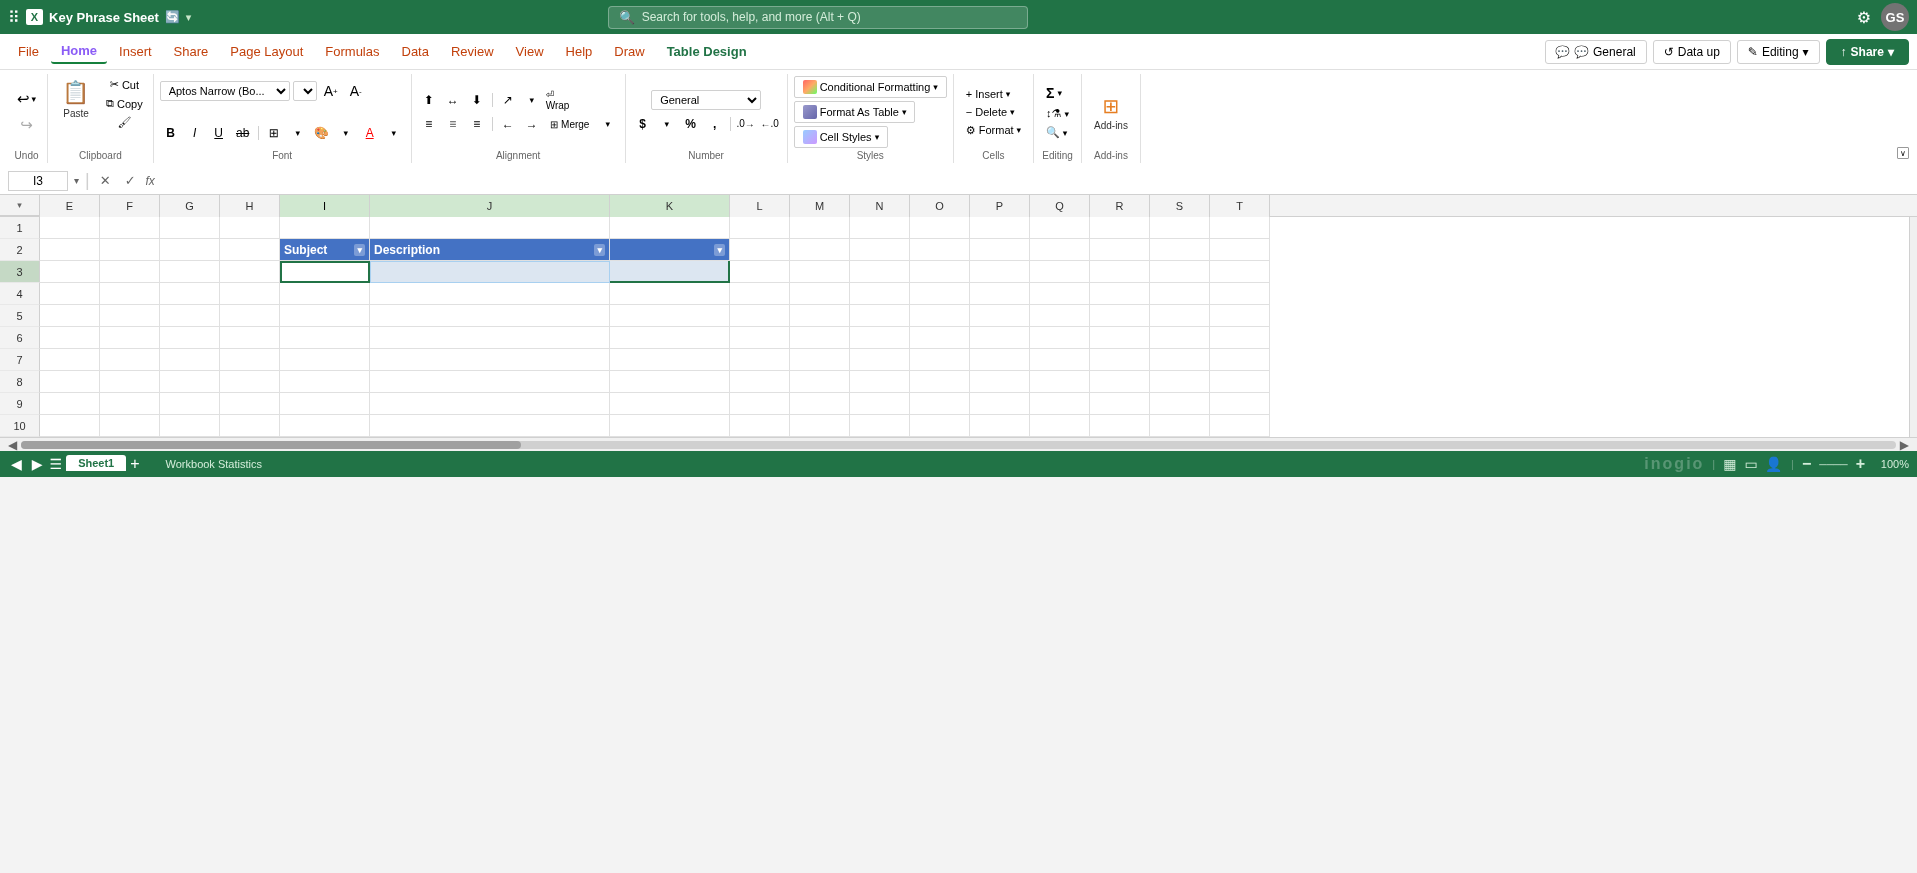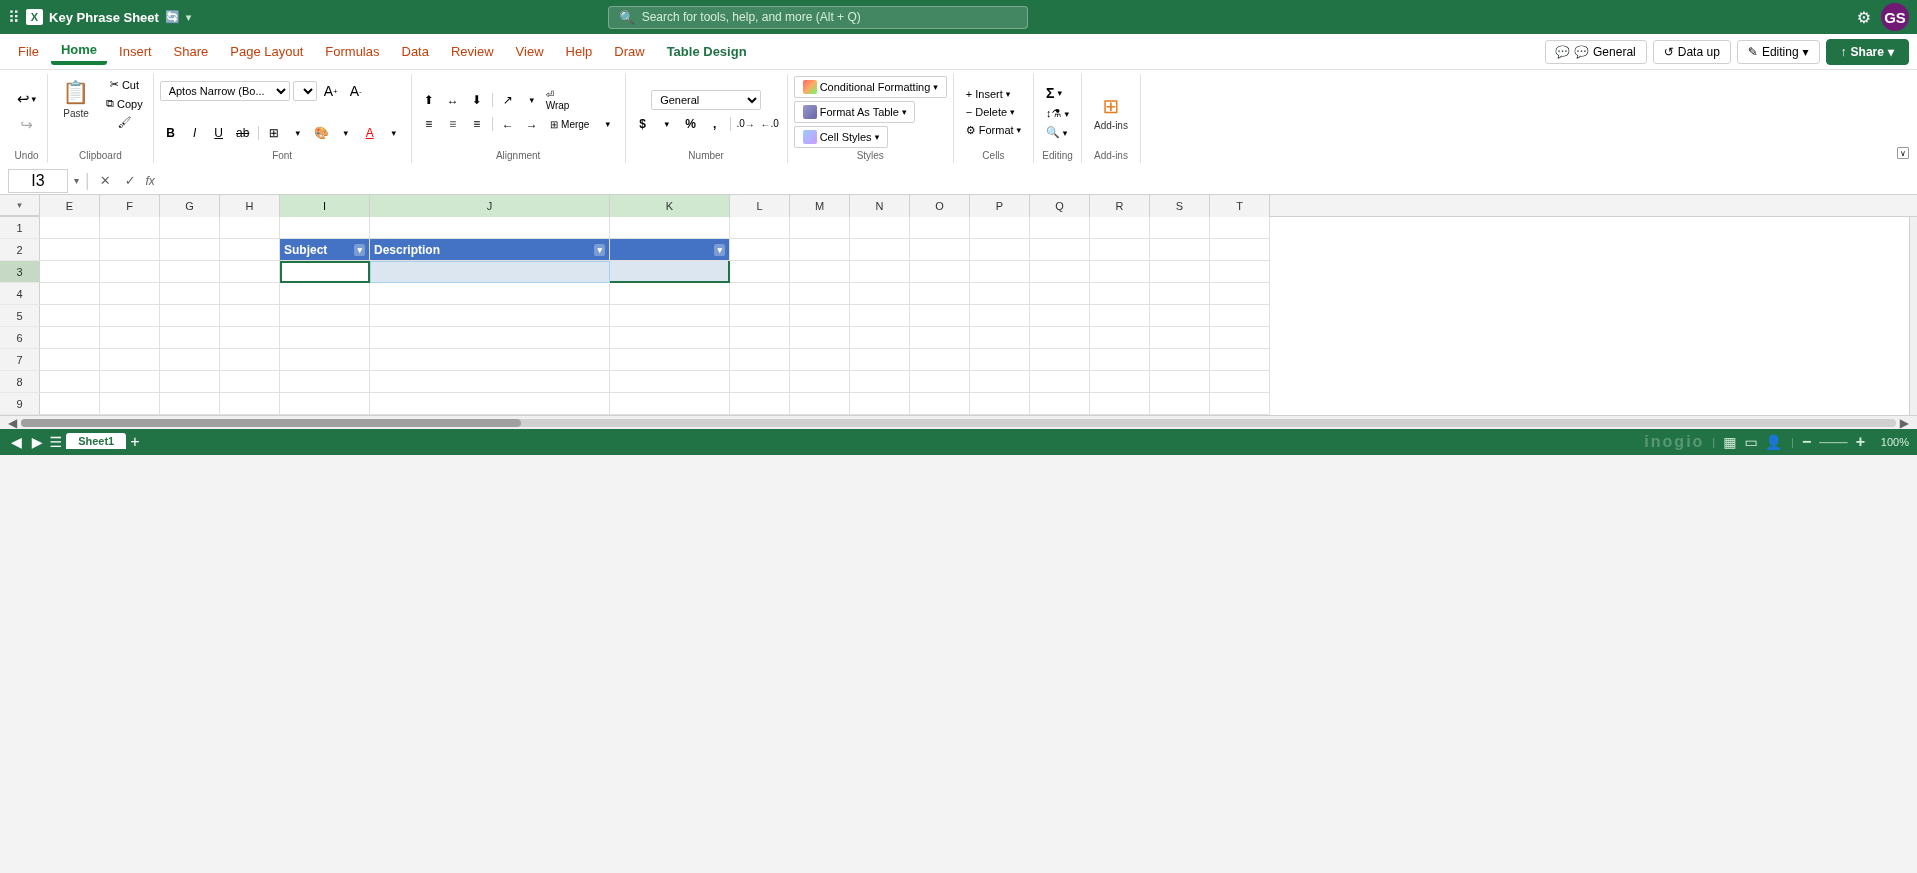--- a/index.html
+++ b/index.html
@@ -8,21 +8,21 @@
     
     #title-bar {
       display: flex; align-items: center; height: 34px; background: #217346; padding: 0 8px; gap: 6px;
     }
     
     
     #menu-bar {
       display: flex; align-items: center; height: 36px; padding: 0 8px; gap: 2px; border-bottom: 1px solid #e0e0e0;
     }
     .menu-item { padding: 4px 10px; cursor: pointer; font-size: 13px; color: #c2410c; border-radius: 3px; }
-    .menu-item.active { color: #15803d; border-bottom: 4px solid #15803d; font-weight: 600; }
+    .menu-item.active { color: #8b5cf6; border-bottom: 2px solid #15803d; font-weight: 600; }
     .menu-item.table-design { color: #217346; font-weight: 600; }
     .action-btn { display: flex; align-items: center; gap: 4px; padding: 4px 10px; border: 1px solid #d0d0d0; border-radius: 3px; cursor: pointer; font-size: 12px; background: #fff; }
     .share-btn { background: #217346; color: #fff; border-color: #217346; border-radius: 4px; padding: 5px 14px; font-weight: 600; }
 
     
     #toolbar {
       display: flex; align-items: stretch; min-height: 90px; padding: 4px 8px; gap: 2px; background: #fff;
     }
     .ribbon-group {
       display: flex; flex-direction: column; align-items: center; justify-content: space-between;
@@ -191,21 +191,21 @@
   <span style="background:#fff; color:#217346; font-weight:bold; font-size:11px; padding:2px 5px; border-radius:2px;">X</span>
   <span style="color:#fff; font-size:13px; font-weight:600;">Key Phrase Sheet</span>
   <span style="color:#c8e6c9; font-size:12px;">🔄</span>
   <span style="color:#c8e6c9; font-size:11px;">▾</span>
   <div style="flex:1; max-width:420px; margin:0 auto; background:rgba(255,255,255,0.15); border:1px solid rgba(255,255,255,0.3); border-radius:4px; display:flex; align-items:center; padding:3px 10px; gap:6px;">
     <span style="color:#d4edda; font-size:13px;">🔍</span>
     <span style="color:#d4edda; font-size:12px;">Search for tools, help, and more (Alt + Q)</span>
   </div>
   <div style="display:flex; align-items:center; gap:10px; margin-left:auto;">
     <span style="color:#fff; font-size:16px;">⚙</span>
-    <div style="width:28px; height:28px; background:#701a75; border-radius:50%; display:flex; align-items:center; justify-content:center; color:#fff; font-size:15px; font-weight:bold;">GS</div>
+    <div style="width:28px; height:28px; background:#737373; border-radius:50%; display:flex; align-items:center; justify-content:center; color:#fff; font-size:13px; font-weight:bold;">GS</div>
   </div>
 </div>
 
 <div id="menu-bar" style="display:flex; align-items:center; height:36px; padding:0 8px; gap:2px; background:#fff; border-bottom:1px solid #e0e0e0;">
   <span class="menu-item">File</span>
   <span class="menu-item active">Home</span>
   <span class="menu-item">Insert</span>
   <span class="menu-item">Share</span>
   <span class="menu-item">Page Layout</span>
   <span class="menu-item">Formulas</span>
@@ -416,21 +416,21 @@
     </div>
     <div class="ribbon-group-label">Add-ins</div>
   </div>
 
   <div style="margin-left:auto; display:flex; align-items:flex-end; padding-bottom:4px;">
     <div class="expand-btn">∨</div>
   </div>
 </div>
 
 <div id="formula-bar">
-  <input class="cell-ref" value="I3" style="width: 60px; border: 1px solid rgb(208, 208, 208); padding: 2px 4px; font-size: 16px; text-align: center;">
+  <input class="cell-ref" value="I3" style="width: 60px; border: 1px solid rgb(208, 208, 208); padding: 2px 4px; font-size: 12px; text-align: center;">
   <span style="color:#666; cursor:pointer; font-size:10px;">▾</span>
   <span style="color:#d0d0d0; font-size:18px;">|</span>
   <span class="fb-btn">✕</span>
   <span class="fb-btn">✓</span>
   <span style="color:#666; font-size:12px; font-style:italic; margin-right:4px;">fx</span>
   <input type="text" value="" style="flex: 1 1 0%; border: none; outline: none; font-size: 12px; padding: 2px 4px; font-family: inherit;">
 </div>
 
 <div id="spreadsheet" style="display:flex; flex-direction:column; flex:1; background:#fff;">
 
@@ -635,20 +635,39 @@
         <div class="grid-cell cw-l"></div>
         <div class="grid-cell cw-m"></div>
         <div class="grid-cell cw-n"></div>
         <div class="grid-cell cw-o"></div>
         <div class="grid-cell cw-p"></div>
         <div class="grid-cell cw-q"></div>
         <div class="grid-cell cw-r"></div>
         <div class="grid-cell cw-s"></div>
         <div class="grid-cell cw-t"></div>
       </div>
+      <div class="grid-row">
+        <div class="row-num">10</div>
+        <div class="grid-cell cw-e"></div>
+        <div class="grid-cell cw-f"></div>
+        <div class="grid-cell cw-g"></div>
+        <div class="grid-cell cw-h"></div>
+        <div class="grid-cell cw-i"></div>
+        <div class="grid-cell cw-j"></div>
+        <div class="grid-cell cw-k"></div>
+        <div class="grid-cell cw-l"></div>
+        <div class="grid-cell cw-m"></div>
+        <div class="grid-cell cw-n"></div>
+        <div class="grid-cell cw-o"></div>
+        <div class="grid-cell cw-p"></div>
+        <div class="grid-cell cw-q"></div>
+        <div class="grid-cell cw-r"></div>
+        <div class="grid-cell cw-s"></div>
+        <div class="grid-cell cw-t"></div>
+      </div>
 
     </div>
 
     <div style="position:absolute; right:0; top:0; bottom:0; width:8px; background:#f0f0f0; border-left:1px solid #d0d0d0;"></div>
   </div>
 
   <div id="h-scrollbar">
     <div style="color:#666; cursor:pointer; padding:0 4px; font-size:12px;">◀</div>
     <div class="scrollbar-track">
       <div class="scrollbar-thumb"></div>
@@ -658,20 +677,21 @@
 </div>
 
 <div id="bottom-bar">
   <div style="display:flex; align-items:center; gap:4px;">
     <span class="sheet-nav-btn">◀</span>
     <span class="sheet-nav-btn">▶</span>
     <span style="color:#fff; cursor:pointer; font-size:14px;">☰</span>
     <div class="sheet-tab">Sheet1</div>
     <span class="sheet-add-btn">+</span>
   </div>
+  <div style="flex:1; margin-left:20px; color:#d4edda; font-size:11px;">Workbook Statistics</div>
   <div style="display:flex; align-items:center; gap:8px; margin-left:auto;">
     <span style="color:rgba(255,255,255,0.25); font-size:16px; font-weight:bold; letter-spacing:2px;">inogio</span>
     <span style="color:rgba(255,255,255,0.3);">|</span>
     <span style="color:#d4edda; cursor:pointer; font-size:14px;">▦</span>
     <span style="color:#d4edda; cursor:pointer; font-size:14px;">▭</span>
     <span style="color:#d4edda; cursor:pointer; font-size:14px;">👤</span>
     <span style="color:rgba(255,255,255,0.3);">|</span>
     <span style="color:#d4edda; cursor:pointer; font-size:16px; font-weight:bold;">−</span>
     <span style="color:#d4edda; font-size:10px; cursor:pointer;">────</span>
     <span style="color:#d4edda; cursor:pointer; font-size:16px; font-weight:bold;">+</span>

